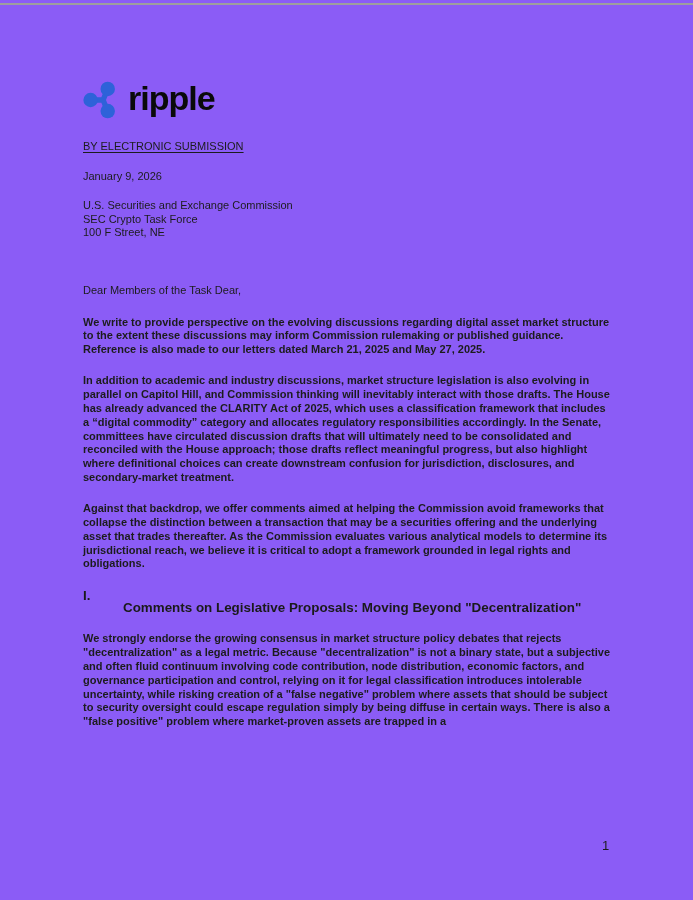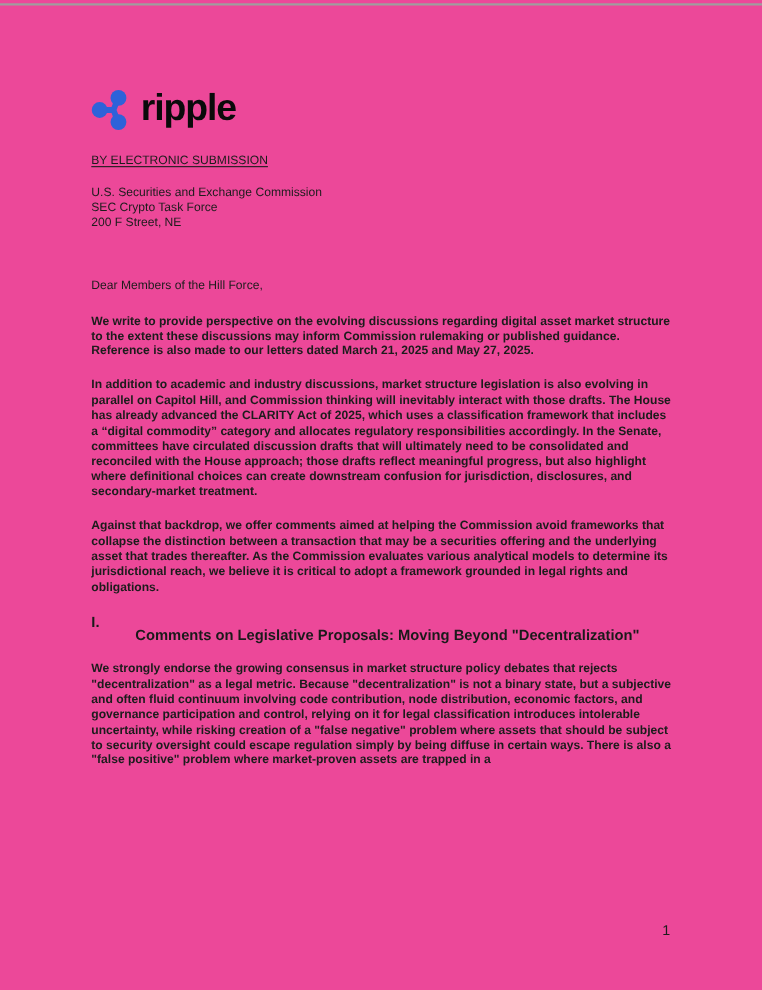--- a/index.html
+++ b/index.html
@@ -6,21 +6,21 @@
   html, body {
     width: 693px;
     background: #ffffff;
     font-family: "Liberation Sans", "DejaVu Sans", sans-serif;
     color: #1a1a1a;
   }
   .page {
     position: relative;
     width: 693px;
     height: 900px;
-    background: #ec4899;
+    background: #8b5cf6;
     overflow: hidden;
   }
   .top-edge {
     position: absolute;
     top: 3px;
     left: 0;
     width: 693px;
     height: 2px;
     background: #9e9e9e;
   }
@@ -111,28 +111,29 @@
             <circle cx="20" cy="50" r="19" stroke="none"></circle>
             <circle cx="65" cy="79" r="19" stroke="none"></circle>
           </g>
         </svg>
       </span>
       <span class="logo-text" style="color: rgb(10, 10, 10);">ripple</span>
     </div>
 
     <div class="body-text submission">BY ELECTRONIC SUBMISSION</div>
 
+    <div class="body-text date-line">January 9, 2026</div>
 
     <div class="body-text address">
       <div>U.S. Securities and Exchange Commission</div>
       <div>SEC Crypto Task Force</div>
-      <div>200 F Street, NE</div>
+      <div>100 F Street, NE</div>
     </div>
 
-    <div class="body-text salutation">Dear Members of the Hill Force,</div>
+    <div class="body-text salutation">Dear Members of the Task Dear,</div>
 
     <p class="body-text para">We write to provide perspective on the evolving discussions regarding digital asset market structure to the extent these discussions may inform Commission rulemaking or published guidance. Reference is also made to our letters dated March 21, 2025 and May 27, 2025.</p>
 
     <p class="body-text para">In addition to academic and industry discussions, market structure legislation is also evolving in parallel on Capitol Hill, and Commission thinking will inevitably interact with those drafts. The House has already advanced the CLARITY Act of 2025, which uses a classification framework that includes a “digital commodity” category and allocates regulatory responsibilities accordingly. In the Senate, committees have circulated discussion drafts that will ultimately need to be consolidated and reconciled with the House approach; those drafts reflect meaningful progress, but also highlight where definitional choices can create downstream confusion for jurisdiction, disclosures, and secondary-market treatment.</p>
 
     <p class="body-text para">Against that backdrop, we offer comments aimed at helping the Commission avoid frameworks that collapse the distinction between a transaction that may be a securities offering and the underlying asset that trades thereafter. As the Commission evaluates various analytical models to determine its jurisdictional reach, we believe it is critical to adopt a framework grounded in legal rights and obligations.</p>
 
     <div class="section-heading">
       <span class="section-number">I.</span>
       <span class="section-title">Comments on Legislative Proposals: Moving Beyond "Decentralization"</span>

